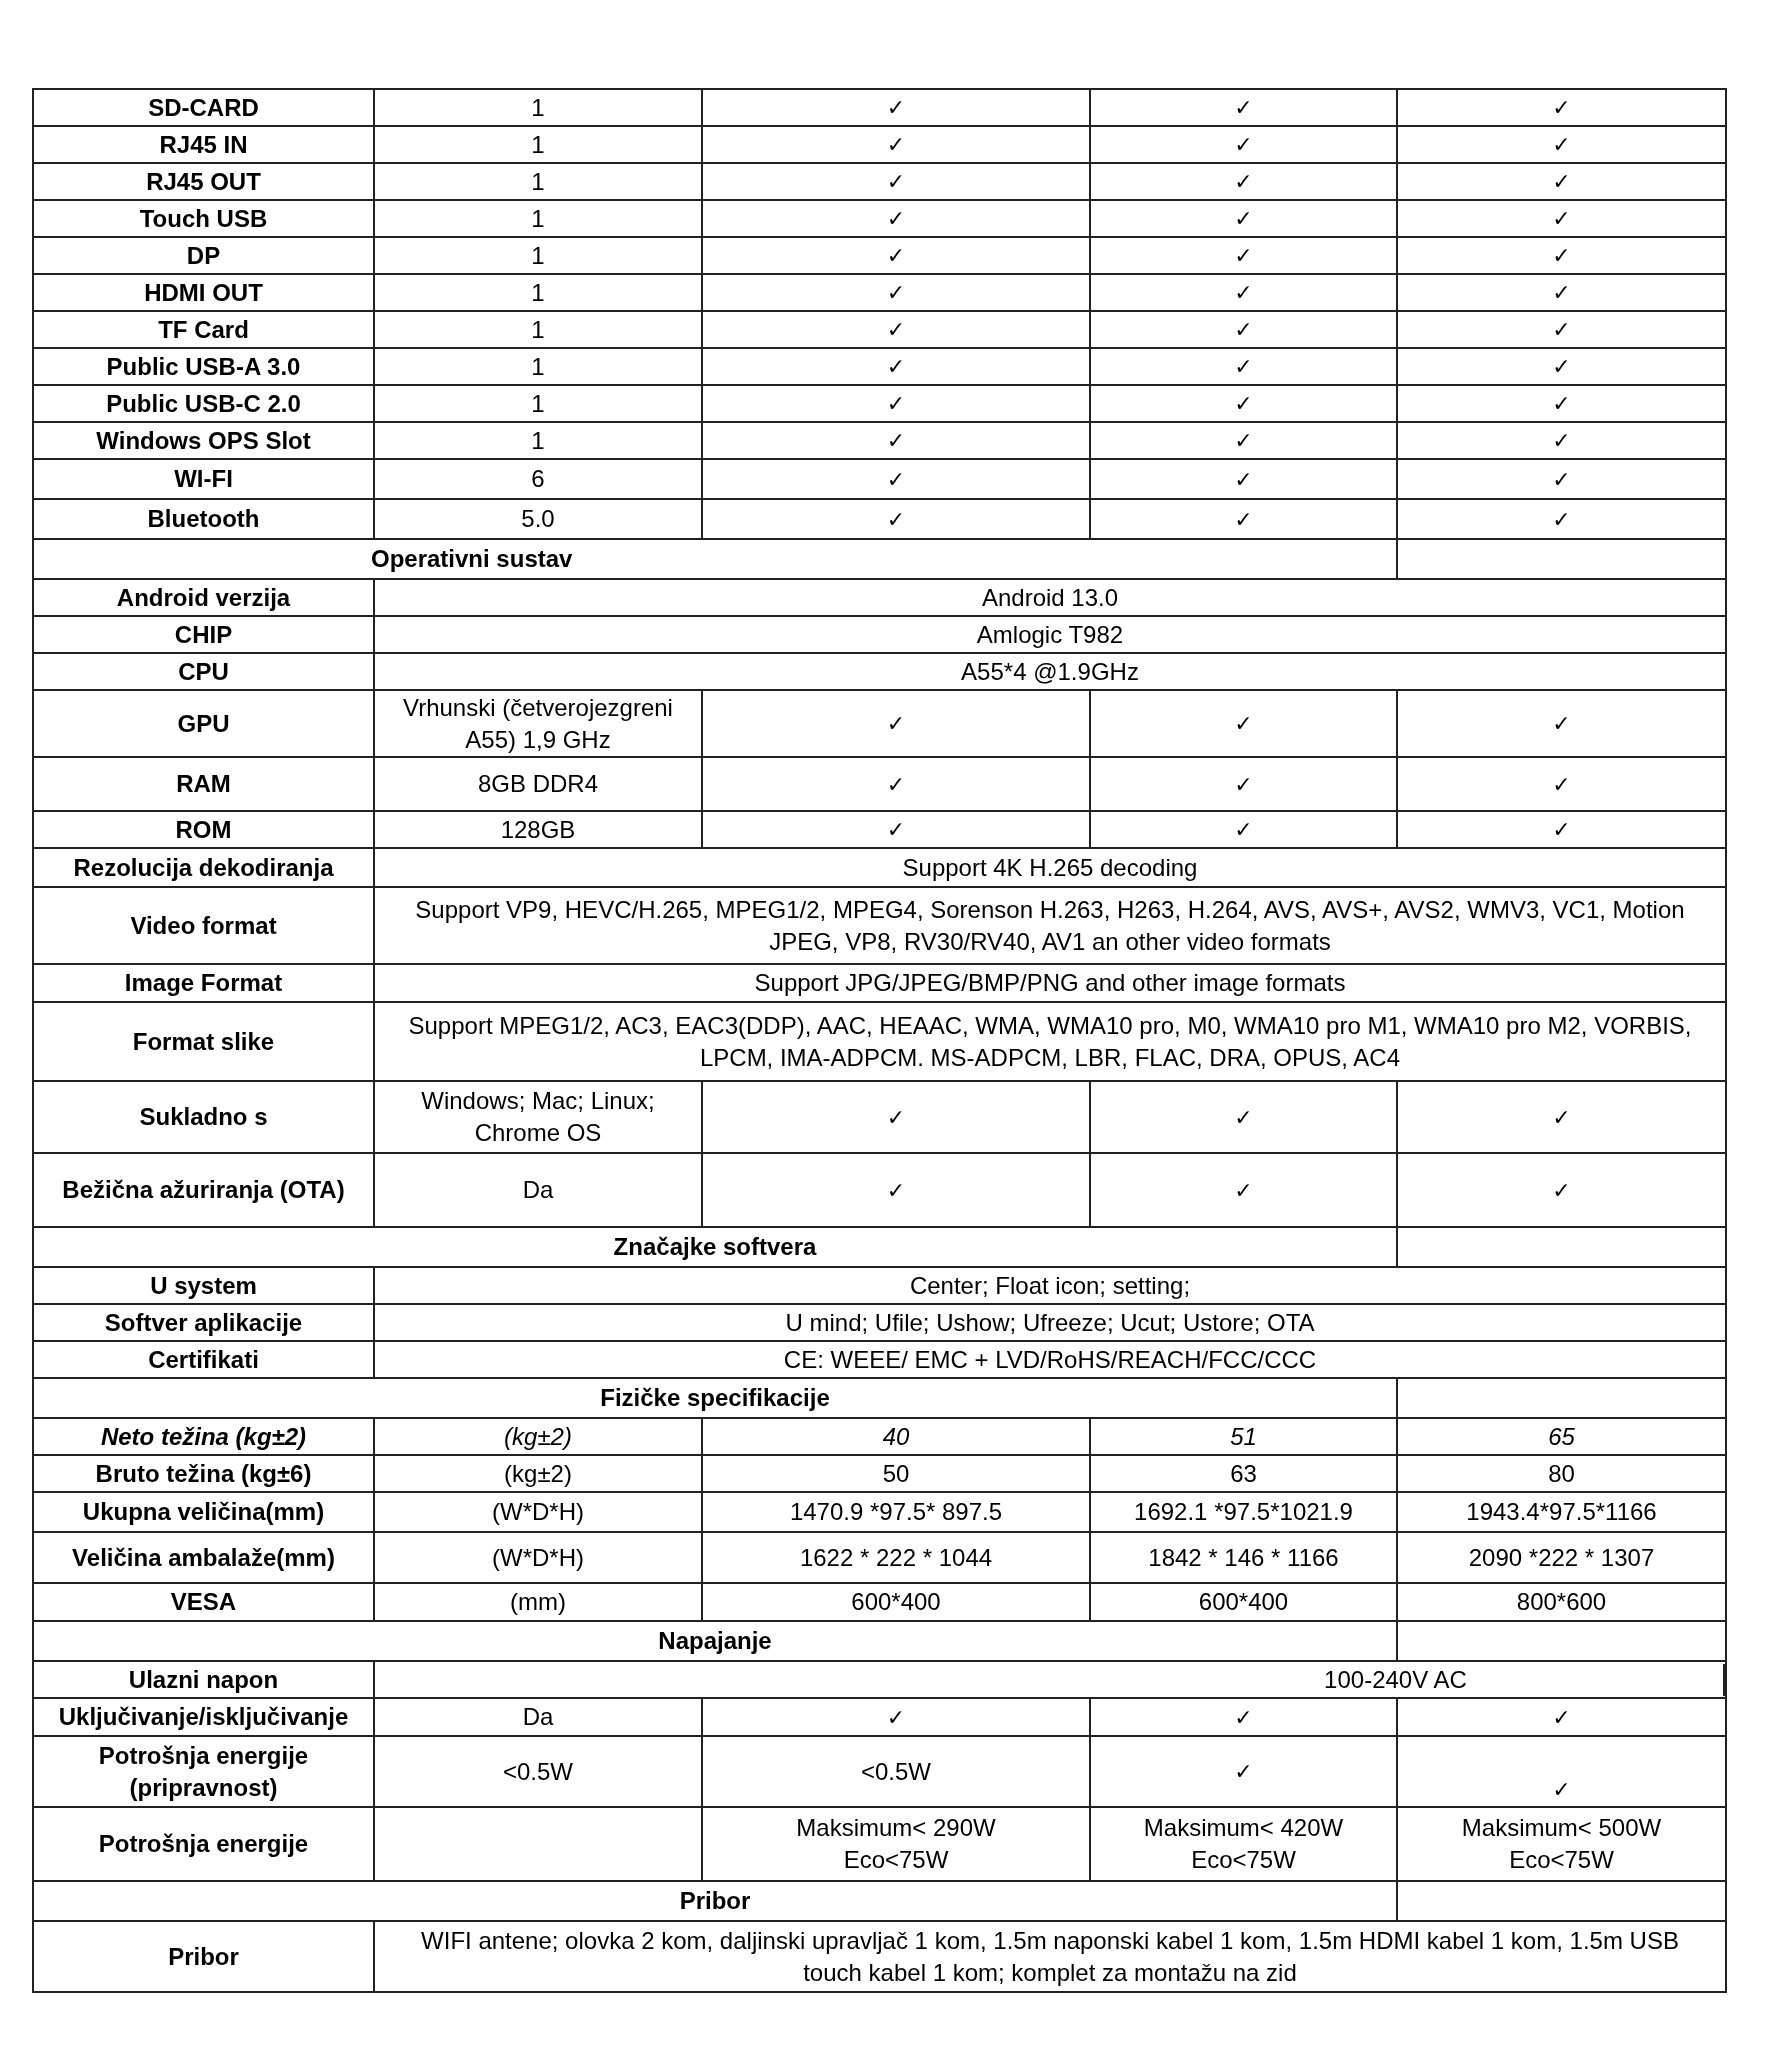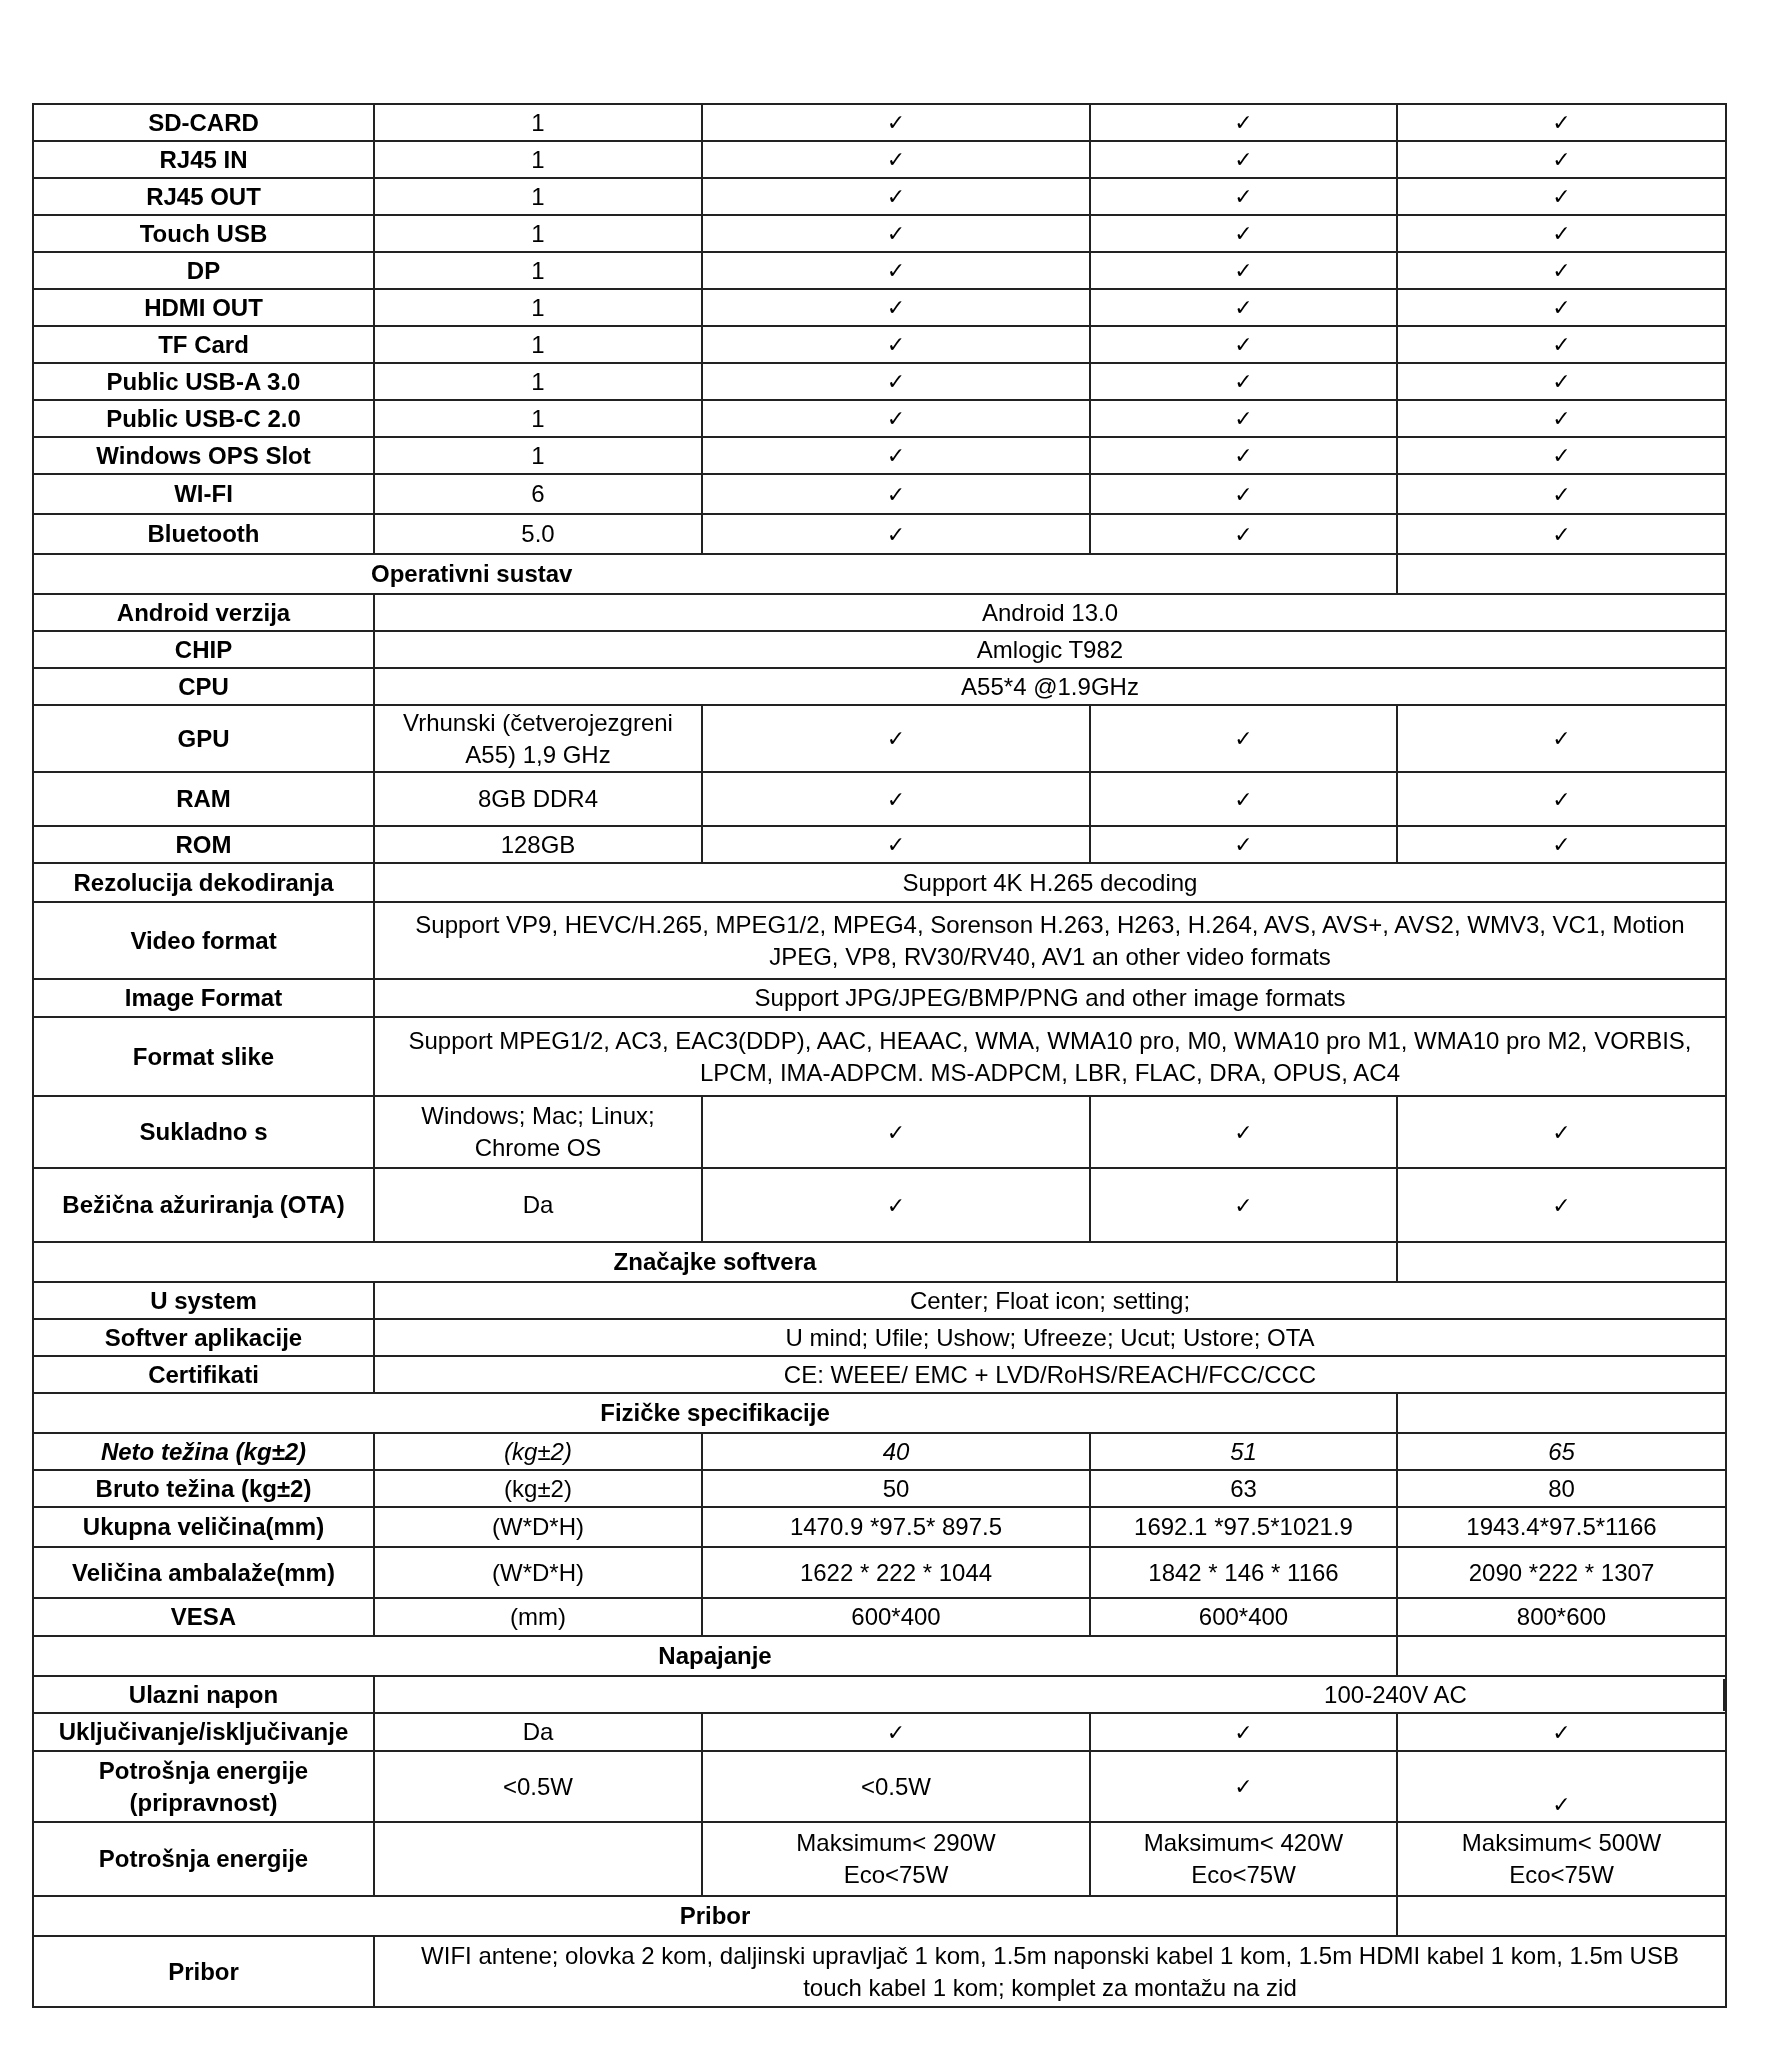--- a/index.html
+++ b/index.html
@@ -1,17 +1,17 @@
 <!DOCTYPE html>
 <html><head>
 <meta charset="utf-8">
 <style>
   html,body{margin:0;padding:0;background:#fff;}
   body{width:1781px;height:2068px;position:relative;font-family:"Liberation Sans Narrow","Liberation Sans",sans-serif;color:#000;}
-  table.spec{position:absolute;left:32px;top:103px;width:1692px;border-collapse:collapse;table-layout:fixed;}
+  table.spec{position:absolute;left:32px;top:88px;width:1692px;border-collapse:collapse;table-layout:fixed;}
   table.spec td{border:2px solid #222;text-align:center;vertical-align:middle;padding:0 6px;font-size:24px;line-height:32px;overflow:hidden;}
   td.lbl{font-weight:bold;}
   td.sec{font-weight:bold;font-size:26px;}
   td.top{vertical-align:top;}
   td.left{text-align:left;padding-left:14px;}
   td.big{font-size:27px;line-height:37px;text-align:left;padding-left:14px;}
   .chk{font-family:"DejaVu Sans",sans-serif;font-size:22px;}
   .split{display:flex;height:100%;justify-content:flex-end;}
 </style>
 </head>
@@ -204,21 +204,21 @@
         <td></td>
       </tr>
   <tr style="height: 37px; font-style: italic;">
         <td class="lbl">Neto težina (kg±2)</td>
         <td>(kg±2)</td>
         <td>40</td>
         <td>51</td>
         <td>65</td>
       </tr>
       <tr style="height: 37px;">
-        <td class="lbl">Bruto težina (kg±2)</td>
+        <td class="lbl">Bruto težina (kg±6)</td>
         <td>(kg±2)</td>
         <td>50</td>
         <td>63</td>
         <td>80</td>
       </tr>
       <tr style="height: 40px;">
         <td class="lbl">Ukupna veličina(mm)</td>
         <td>(W*D*H)</td>
         <td>1470.9 *97.5* 897.5</td>
         <td>1692.1 *97.5*1021.9</td>

